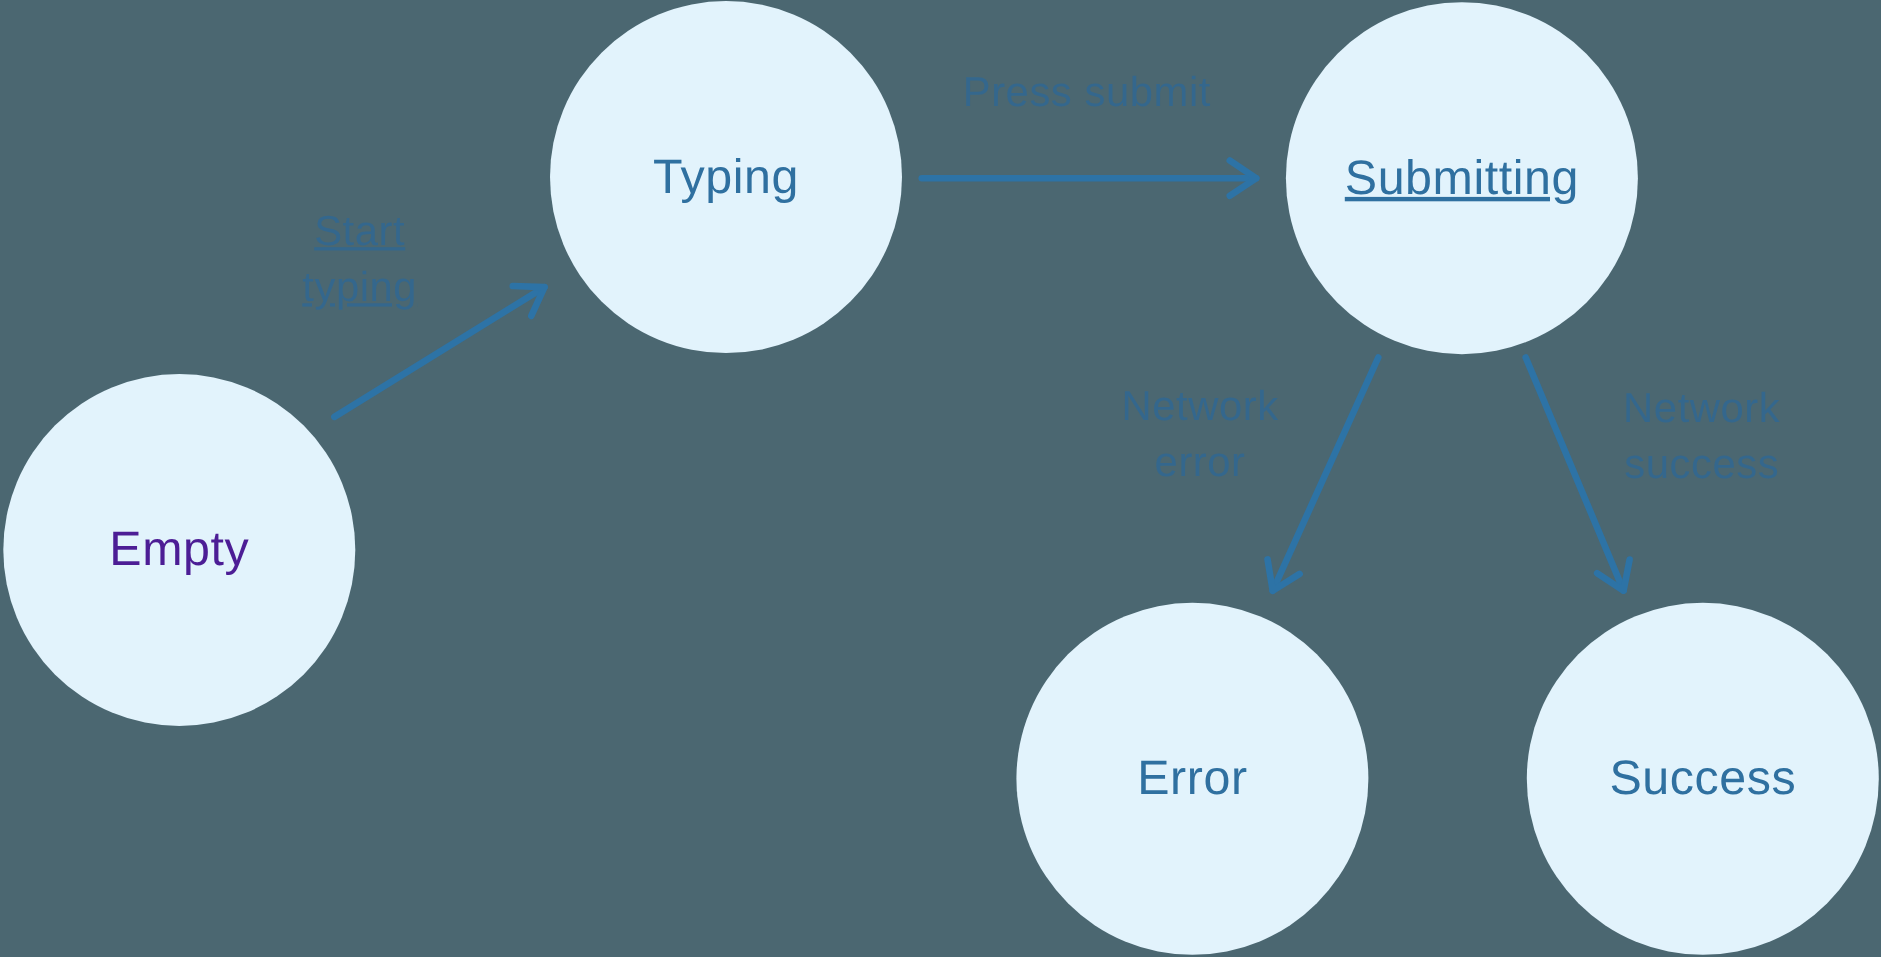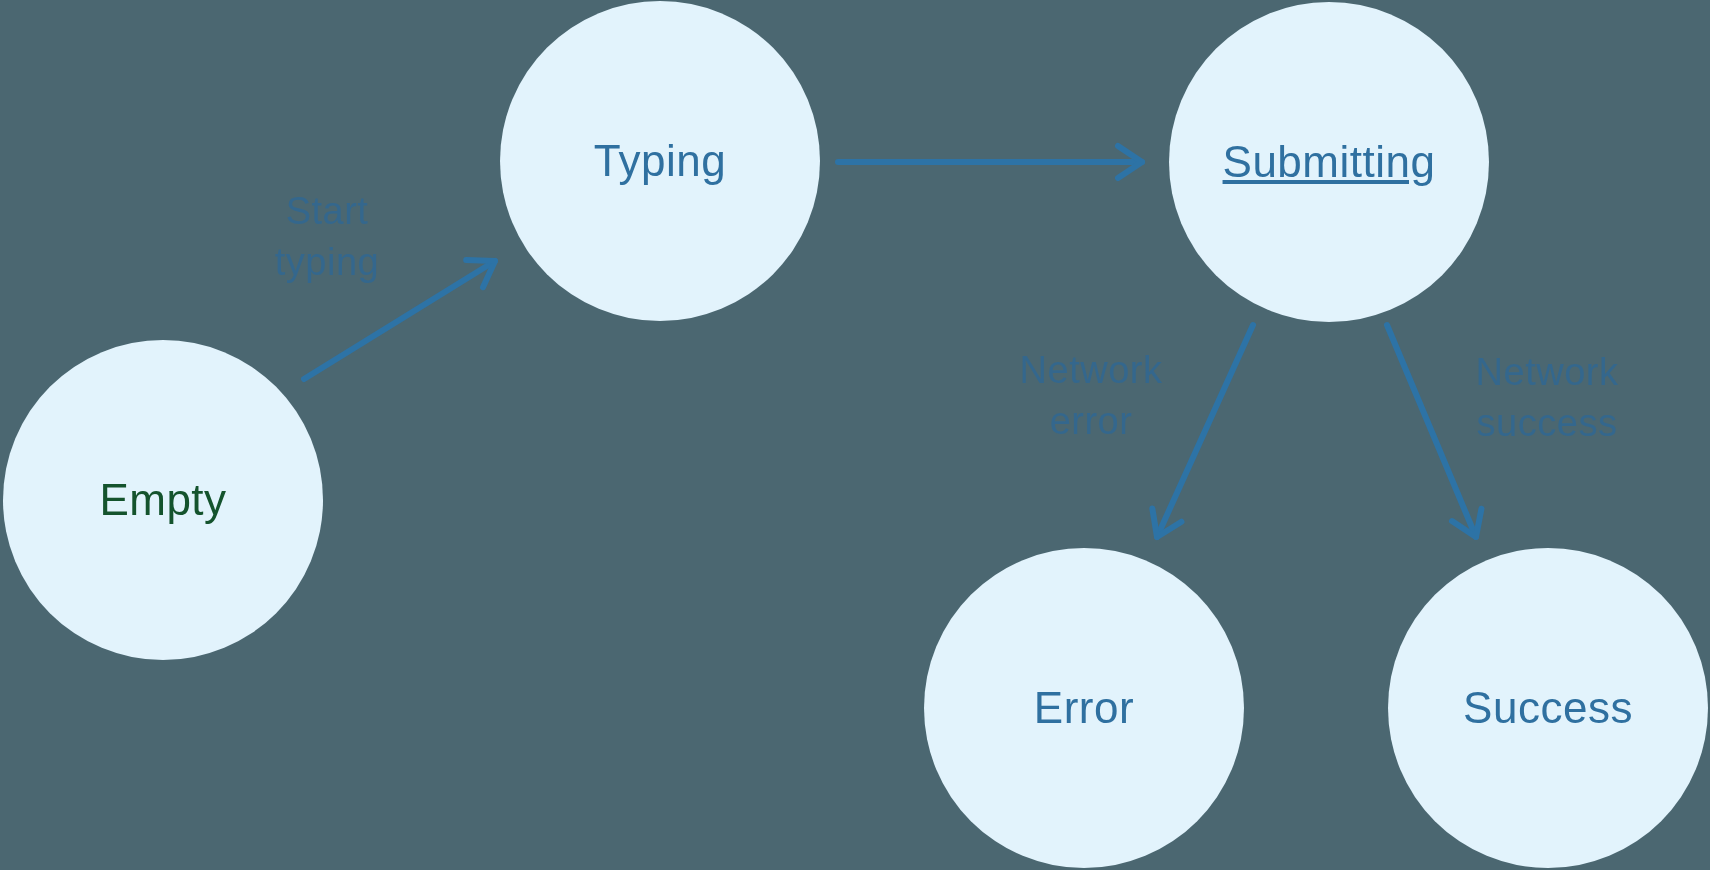--- a/index.html
+++ b/index.html
@@ -61,42 +61,43 @@
         <path d="M 3 2 L 9 6 L 3 10" fill="none" stroke-width="1.5" stroke-linecap="round" stroke-linejoin="round" stroke="#2d73a6"></path>
       </marker>
     </defs>
     <line x1="304" y1="379" x2="495" y2="261" stroke-width="6" stroke-linecap="round" marker-end="url(#arrowhead)" stroke="#2d73a6"></line>
     <line x1="838" y1="162" x2="1142" y2="162" stroke-width="6" stroke-linecap="round" marker-end="url(#arrowhead)" stroke="#2d73a6"></line>
     <line x1="1253" y1="325" x2="1157" y2="537" stroke-width="6" stroke-linecap="round" marker-end="url(#arrowhead)" stroke="#2d73a6"></line>
     <line x1="1387" y1="325" x2="1476" y2="537" stroke-width="6" stroke-linecap="round" marker-end="url(#arrowhead)" stroke="#2d73a6"></line>
   </svg>
 
   <div class="state-node" style="left: 3px; top: 340px; background-color: rgb(226, 243, 252);">
-    <span class="state-label" style="color: #14532d;">Empty</span>
+    <span class="state-label" style="color: #4c1d95;">Empty</span>
   </div>
 
   <div class="state-node" style="left: 500px; top: 1px; background-color: rgb(226, 243, 252);">
     <span class="state-label" style="color: rgb(47, 112, 160);">Typing</span>
   </div>
 
   <div class="state-node" style="left: 1169px; top: 2px; background-color: rgb(226, 243, 252);">
     <span class="state-label" style="color: rgb(47, 112, 160); text-decoration: underline;">Submitting</span>
   </div>
 
   <div class="state-node" style="left: 924px; top: 548px; background-color: rgb(226, 243, 252);">
     <span class="state-label" style="color: rgb(47, 112, 160);">Error</span>
   </div>
 
   <div class="state-node" style="left: 1388px; top: 548px; background-color: rgb(226, 243, 252);">
     <span class="state-label" style="color: rgb(47, 112, 160);">Success</span>
   </div>
 
-  <div class="edge-label" style="left: 327px; top: 237px; color: rgb(51, 104, 143);">Start
+  <div class="edge-label" style="left: 327px; top: 237px; color: rgb(51, 104, 143); text-decoration: underline;">Start
 typing</div>
 
+  <div class="edge-label" style="left: 988px; top: 85px; color: rgb(51, 104, 143);">Press submit</div>
 
   <div class="edge-label" style="left: 1091px; top: 396px; color: rgb(51, 104, 143);">Network
 error</div>
 
   <div class="edge-label" style="left: 1547px; top: 398px; color: rgb(51, 104, 143);">Network
 success</div>
 
 </div>
 
 </body></html>

